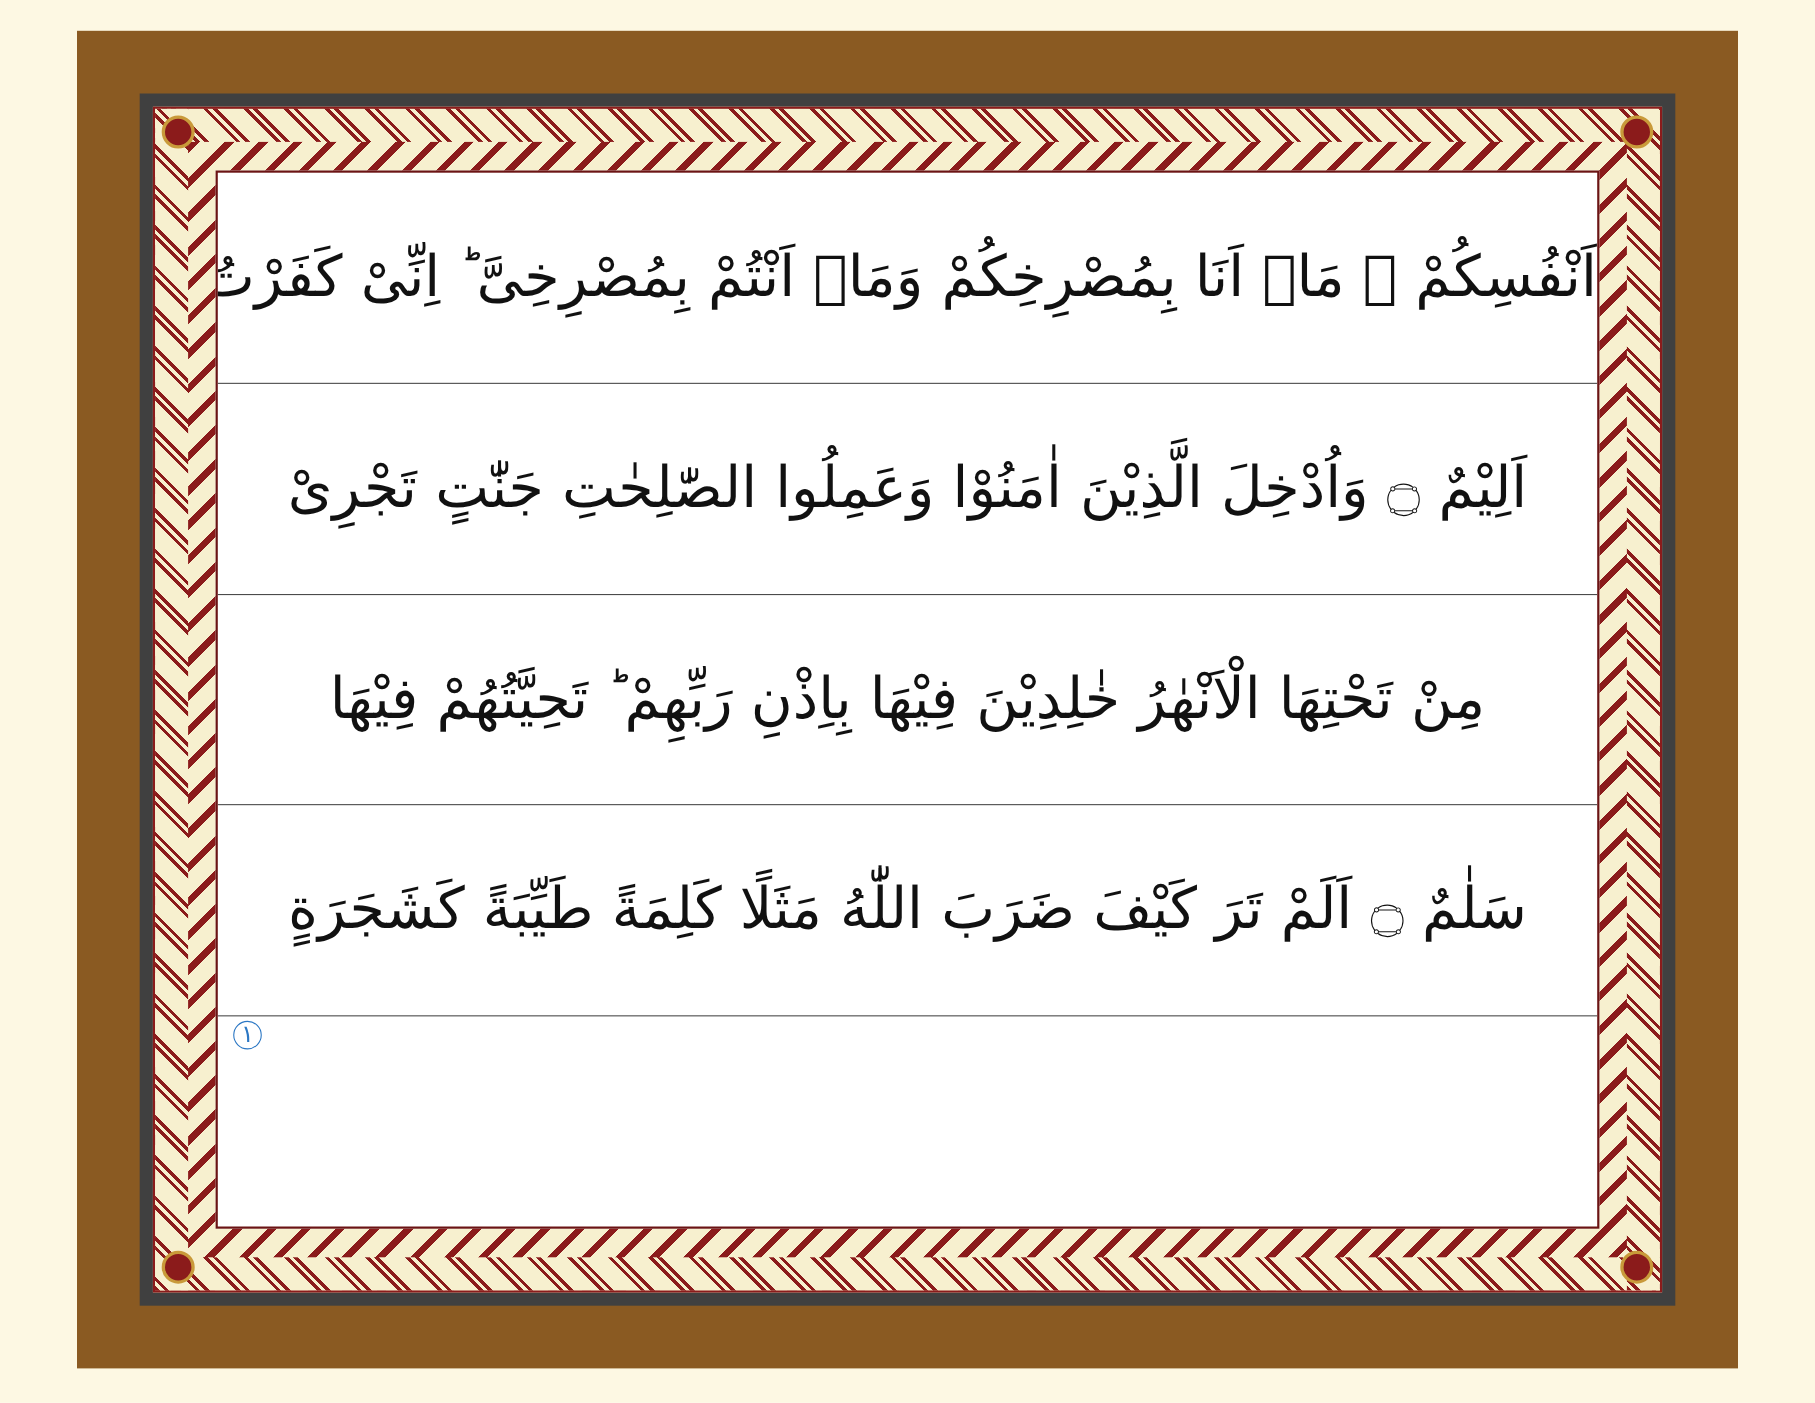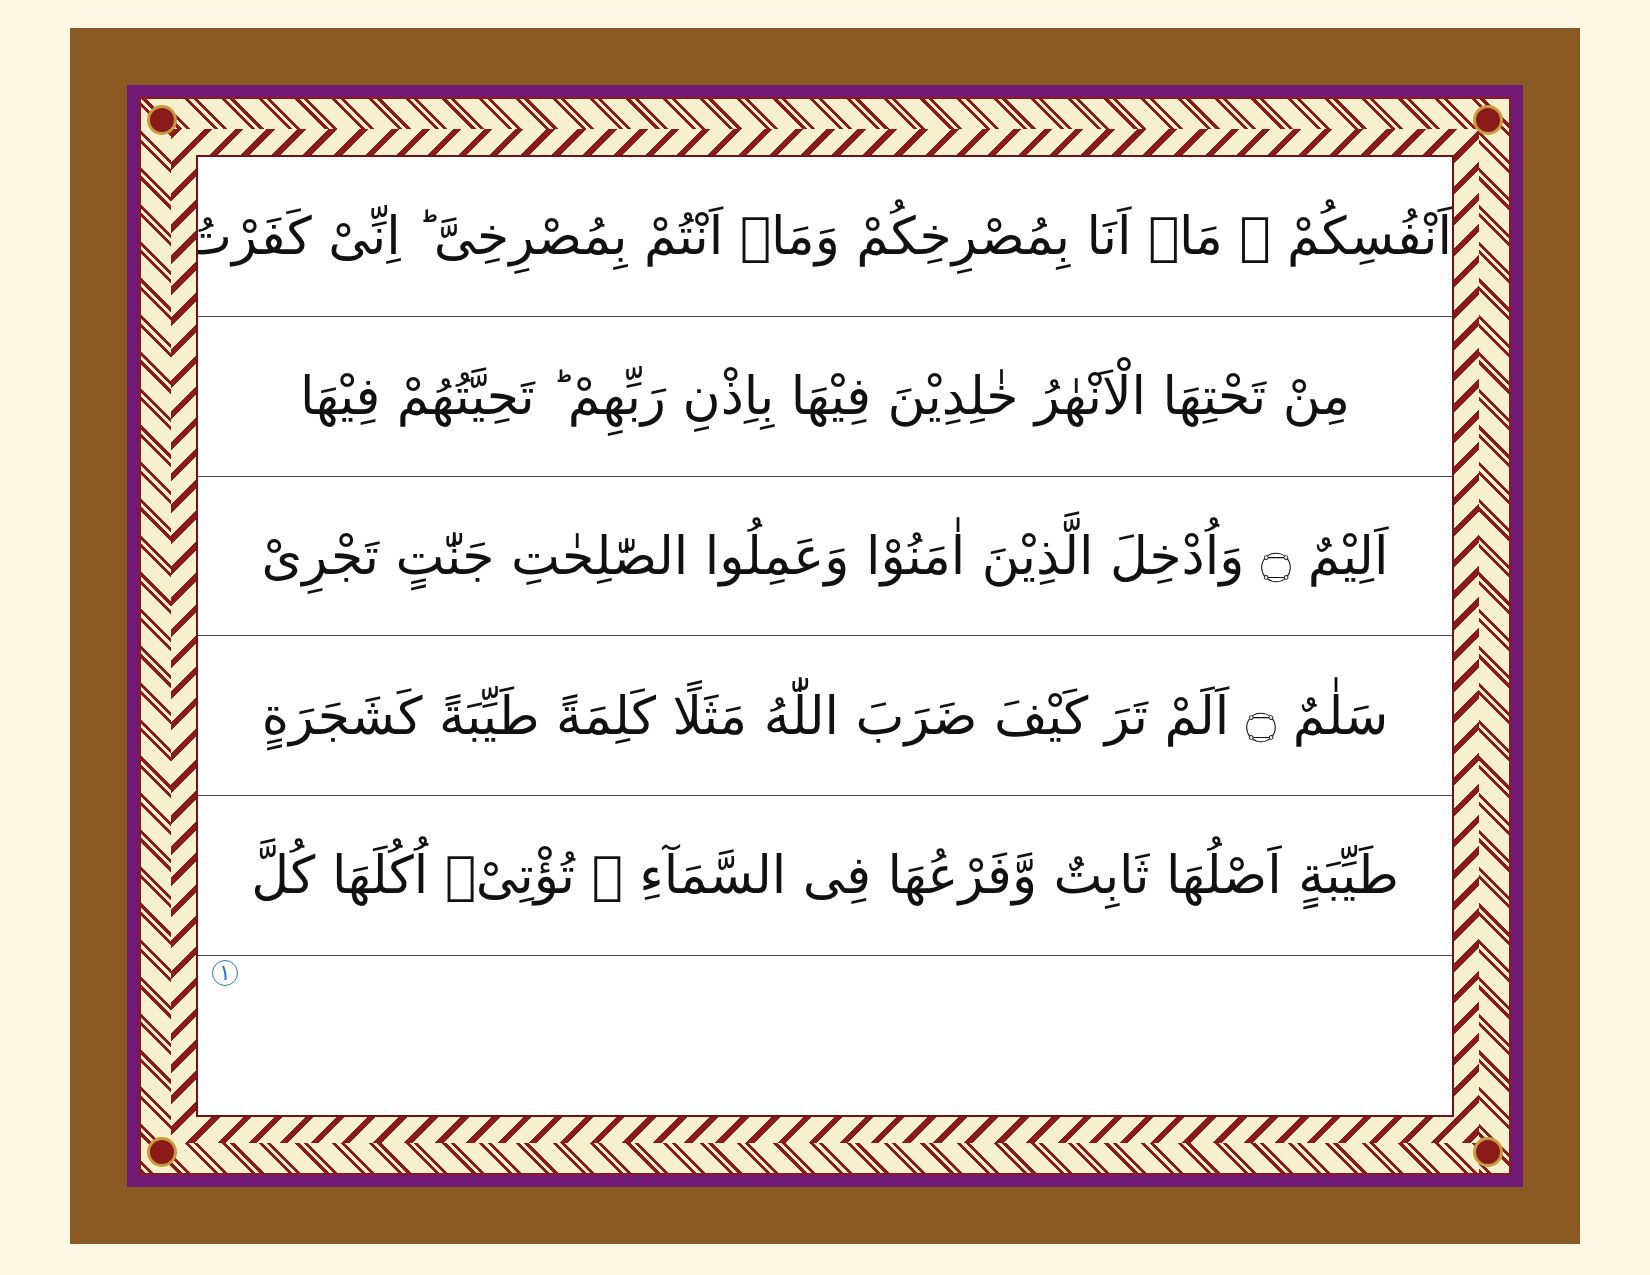--- a/index.html
+++ b/index.html
@@ -34,21 +34,21 @@
     box-sizing: border-box;
   }
 
   
   .frame-cream {
     position: absolute;
     left: 57px;
     top: 57px;
     right: 57px;
     bottom: 57px;
-    background: #701a75;
+    background: #404040;
     box-sizing: border-box;
   }
 
   
   .frame-zigzag {
     position: absolute;
     left: 12px;
     top: 12px;
     right: 12px;
     bottom: 12px;
@@ -164,34 +164,31 @@
         <div class="corner-dot cd-br"></div>
 
         <div class="text-area">
 
           <div class="aya-line">
             <div class="line-text">اَنْفُسِكُمْ ۘ مَاۤ اَنَا بِمُصْرِخِكُمْ وَمَاۤ اَنْتُمْ بِمُصْرِخِیَّ ؕ اِنِّیْ كَفَرْتُ</div>
           </div>
 
 
           <div class="aya-line">
-            <div class="line-text">مِنْ تَحْتِهَا الْاَنْهٰرُ خٰلِدِیْنَ فِیْهَا بِاِذْنِ رَبِّهِمْ ؕ تَحِیَّتُهُمْ فِیْهَا</div>
+            <div class="line-text">اَلِیْمٌ ۝ وَاُدْخِلَ الَّذِیْنَ اٰمَنُوْا وَعَمِلُوا الصّٰلِحٰتِ جَنّٰتٍ تَجْرِیْ</div>
           </div>
 
           <div class="aya-line">
-            <div class="line-text">اَلِیْمٌ ۝ وَاُدْخِلَ الَّذِیْنَ اٰمَنُوْا وَعَمِلُوا الصّٰلِحٰتِ جَنّٰتٍ تَجْرِیْ</div>
+            <div class="line-text">مِنْ تَحْتِهَا الْاَنْهٰرُ خٰلِدِیْنَ فِیْهَا بِاِذْنِ رَبِّهِمْ ؕ تَحِیَّتُهُمْ فِیْهَا</div>
           </div>
 
           <div class="aya-line">
             <div class="line-text">سَلٰمٌ ۝ اَلَمْ تَرَ كَیْفَ ضَرَبَ اللّٰهُ مَثَلًا كَلِمَةً طَیِّبَةً كَشَجَرَةٍ</div>
           </div>
 
-          <div class="aya-line">
-            <div class="line-text">طَیِّبَةٍ اَصْلُهَا ثَابِتٌ وَّفَرْعُهَا فِی السَّمَآءِ ۝ تُؤْتِیْۤ اُكُلَهَا كُلَّ</div>
-          </div>
 
 
           <div class="aya-line">
             <div class="ruku-mark">١</div>
           </div>
 
         </div>
       </div>
     </div>
   </div>

